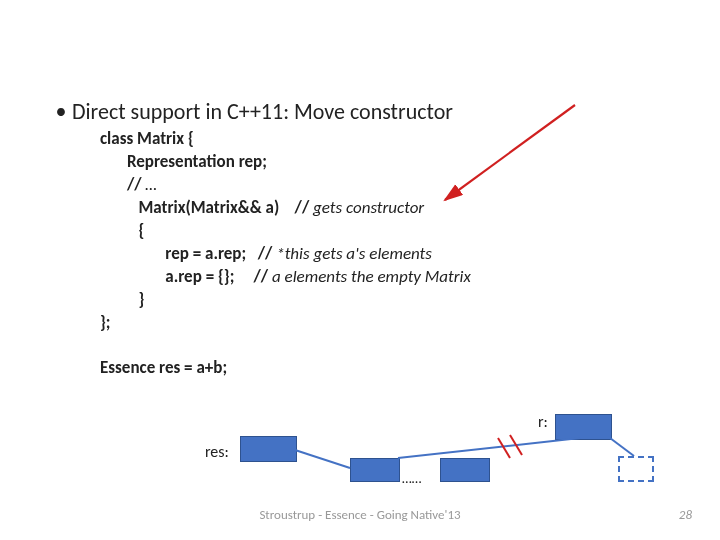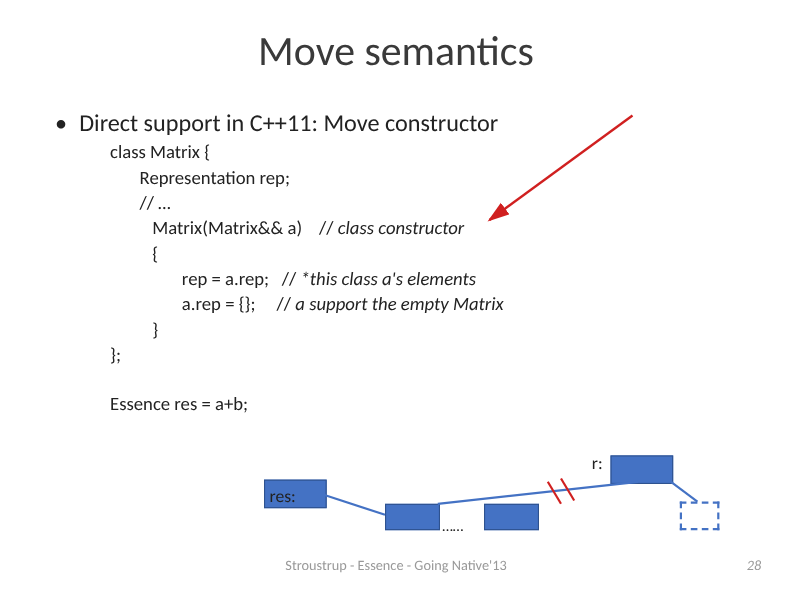--- a/index.html
+++ b/index.html
@@ -23,43 +23,43 @@
     color: #3a3a3a;
     padding-top: 24px;
     font-weight: 400;
   }
   .bullet-row {
     position: absolute;
     left: 50px;
     top: 98px;
     font-size: 22px;
     color: #222;
+    text-align: center;
   }
   .bullet-row .dot {
     display: inline-block;
     width: 22px;
   }
   .code {
     position: absolute;
     left: 100px;
     top: 128px;
     font-size: 17px;
     line-height: 1.35;
     color: #222;
     white-space: pre;
   }
   .code .comment { font-style: italic; font-weight: 400; }
-  .code .bold { font-weight: 400; }
+  .code .bold { font-weight: 700; }
   .res-label {
     position: absolute;
     left: 205px;
     top: 442px;
     font-size: 16px;
     color: #222;
-    margin-left: 40px;
   }
   .r-label {
     position: absolute;
     left: 538px;
     top: 412px;
     font-size: 16px;
     color: #222;
   }
   .dots-label {
     position: absolute;
@@ -103,33 +103,32 @@
     width: 720px;
     height: 540px;
     pointer-events: none;
   }
 </style>
 </head>
 <body>
 
 <div class="slide">
 
-  <div class="title">Move semantics</div>
 
   <div class="bullet-row">
     <span class="dot">•</span><span>Direct support in C++11: Move constructor</span>
   </div>
 
   <div class="code"><span class="bold">class Matrix {</span>
 <span class="bold">       Representation rep;</span>
 <span class="bold">       // </span><span class="comment">…</span>
-<span class="bold">          Matrix(Matrix&amp;&amp; a)    // </span><span class="comment">class constructor</span>
+<span class="bold">          Matrix(Matrix&amp;&amp; a)    // </span><span class="comment">gets constructor</span>
 <span class="bold">          {</span>
-<span class="bold">                 rep = a.rep;   // </span><span class="comment">*this class a's elements</span>
-<span class="bold">                 a.rep = {};     // </span><span class="comment">a support the empty Matrix</span>
+<span class="bold">                 rep = a.rep;   // </span><span class="comment">*this gets a's elements</span>
+<span class="bold">                 a.rep = {};     // </span><span class="comment">a elements the empty Matrix</span>
 <span class="bold">          }</span>
 <span class="bold">};</span>
 <span></span>
 <span class="bold">Essence res = a+b;</span></div>
 
   <div class="box" style="left:240px; top:436px; width:55px; height:24px;"></div>
   <div class="box" style="left:350px; top:458px; width:48px; height:22px;"></div>
   <div class="box" style="left:440px; top:458px; width:48px; height:22px;"></div>
   <div class="box" style="left:555px; top:414px; width:55px; height:24px;"></div>
   <div class="box-dashed" style="left:618px; top:456px; width:32px; height:22px;"></div>

